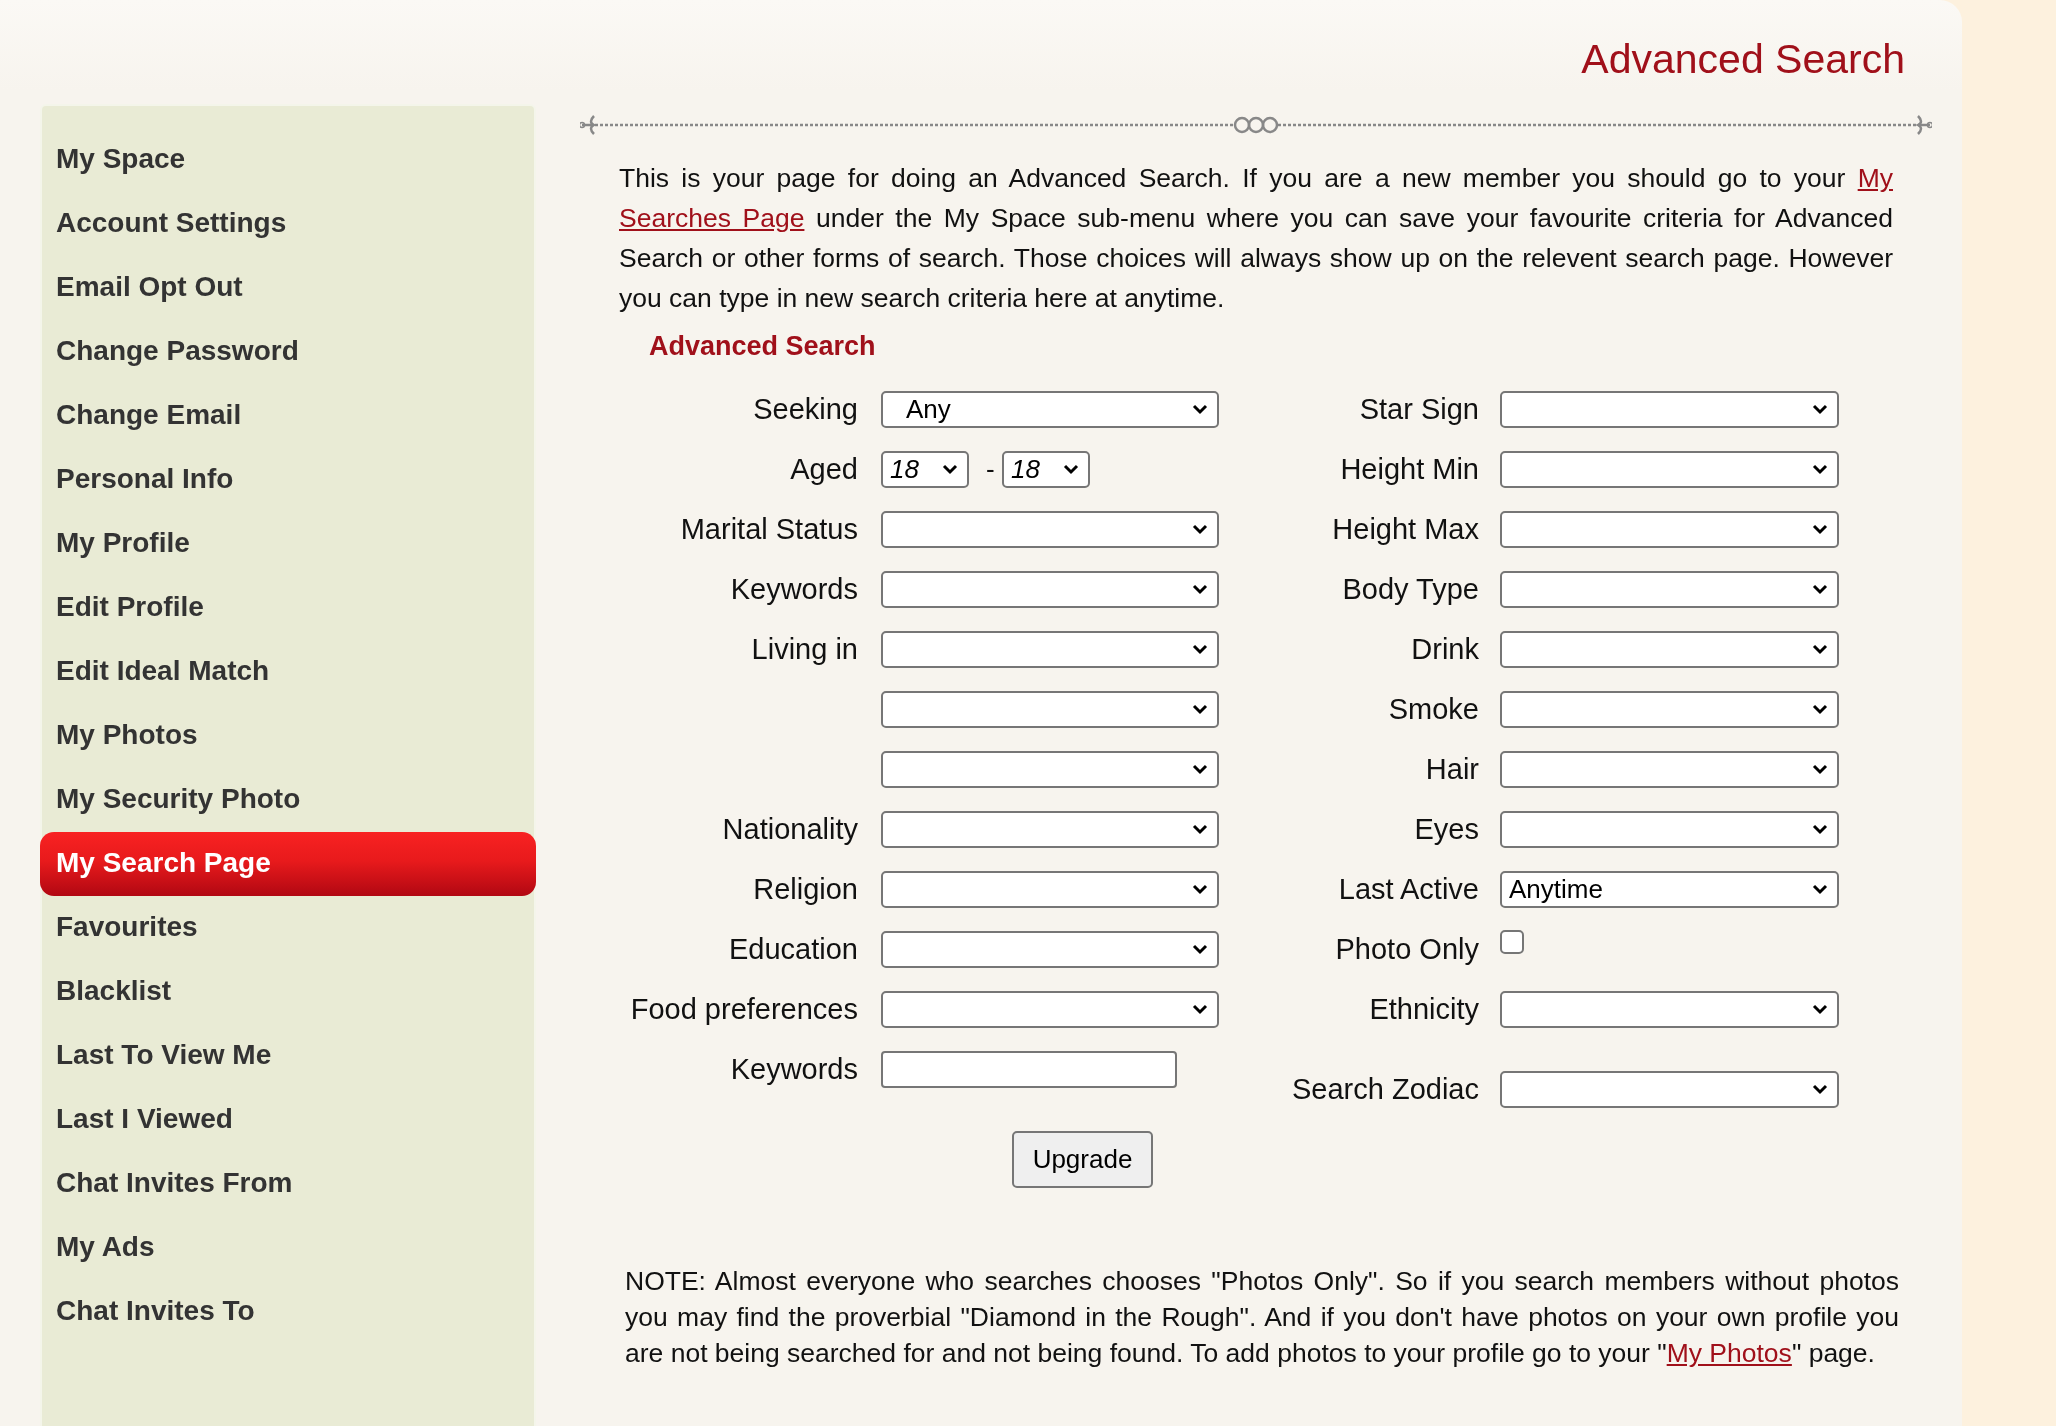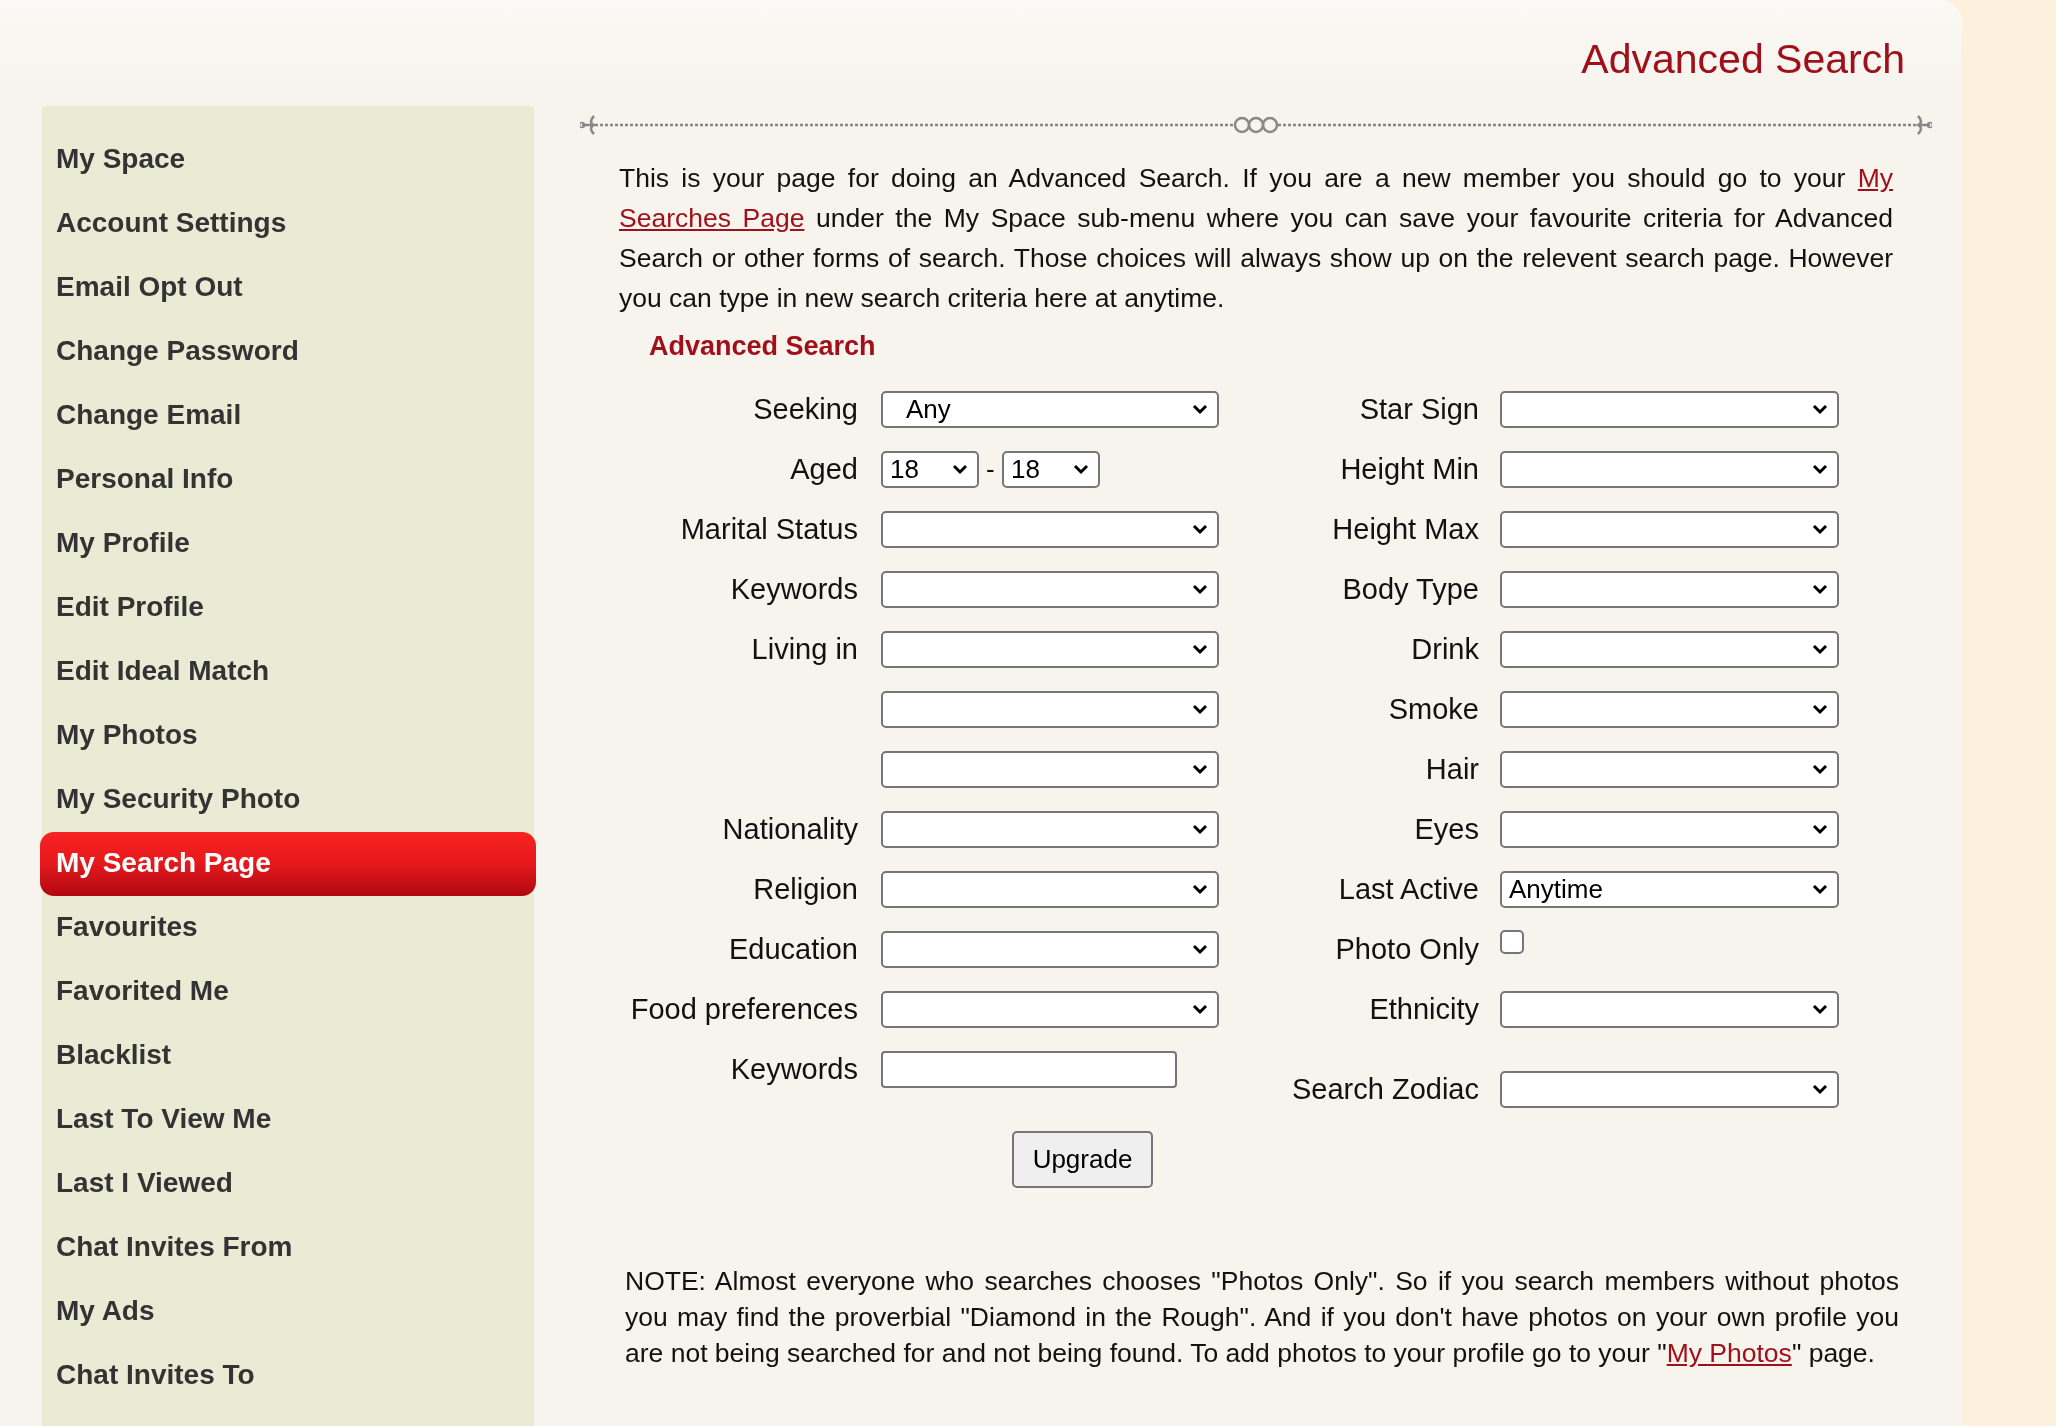--- a/index.html
+++ b/index.html
@@ -64,21 +64,21 @@
     font-size:26px; line-height:33px; padding-left:7px;
     font-family:"Liberation Sans", sans-serif; color:#000;
     cursor:pointer;
   }
   .sel.l { left:881px; width:338px;padding-left:23px; }
   .sel.r { left:1500px; width:339px; }
   .sel .chev {
     position:absolute; right:9px; top:9px; width:16px; height:14px;
   }
   .sel .val { white-space:nowrap; }
-  .age { width:98px; }
+  .age { width:88px;font-style:italic; }
   .dash { position:absolute; left:986px; font-size:26px; line-height:32px; }
   .kw {
     position:absolute; left:881px; width:296px; height:37px; box-sizing:border-box;
     background:#fff; border:2px solid #767676; border-radius:4px;
     font-size:24px; padding:0 6px; font-family:"Liberation Sans", sans-serif;
   }
   .cb {
     position:absolute; left:1500px; width:24px; height:24px; box-sizing:border-box;
     background:#fff; border:2px solid #767676; border-radius:5px; cursor:pointer;
   }
@@ -107,21 +107,20 @@
     <li class="side-item">Change Password</li>
     <li class="side-item">Change Email</li>
     <li class="side-item">Personal Info</li>
     <li class="side-item">My Profile</li>
     <li class="side-item">Edit Profile</li>
     <li class="side-item">Edit Ideal Match</li>
     <li class="side-item">My Photos</li>
     <li class="side-item">My Security Photo</li>
     <li class="side-item active">My Search Page</li>
     <li class="side-item">Favourites</li>
-    <li class="side-item">Favorited Me</li>
     <li class="side-item">Blacklist</li>
     <li class="side-item">Last To View Me</li>
     <li class="side-item">Last I Viewed</li>
     <li class="side-item">Chat Invites From</li>
     <li class="side-item">My Ads</li>
     <li class="side-item">Chat Invites To</li>
   </ul>
 </nav>
 
 <svg class="divider" viewBox="0 0 1352 26" preserveAspectRatio="none">

